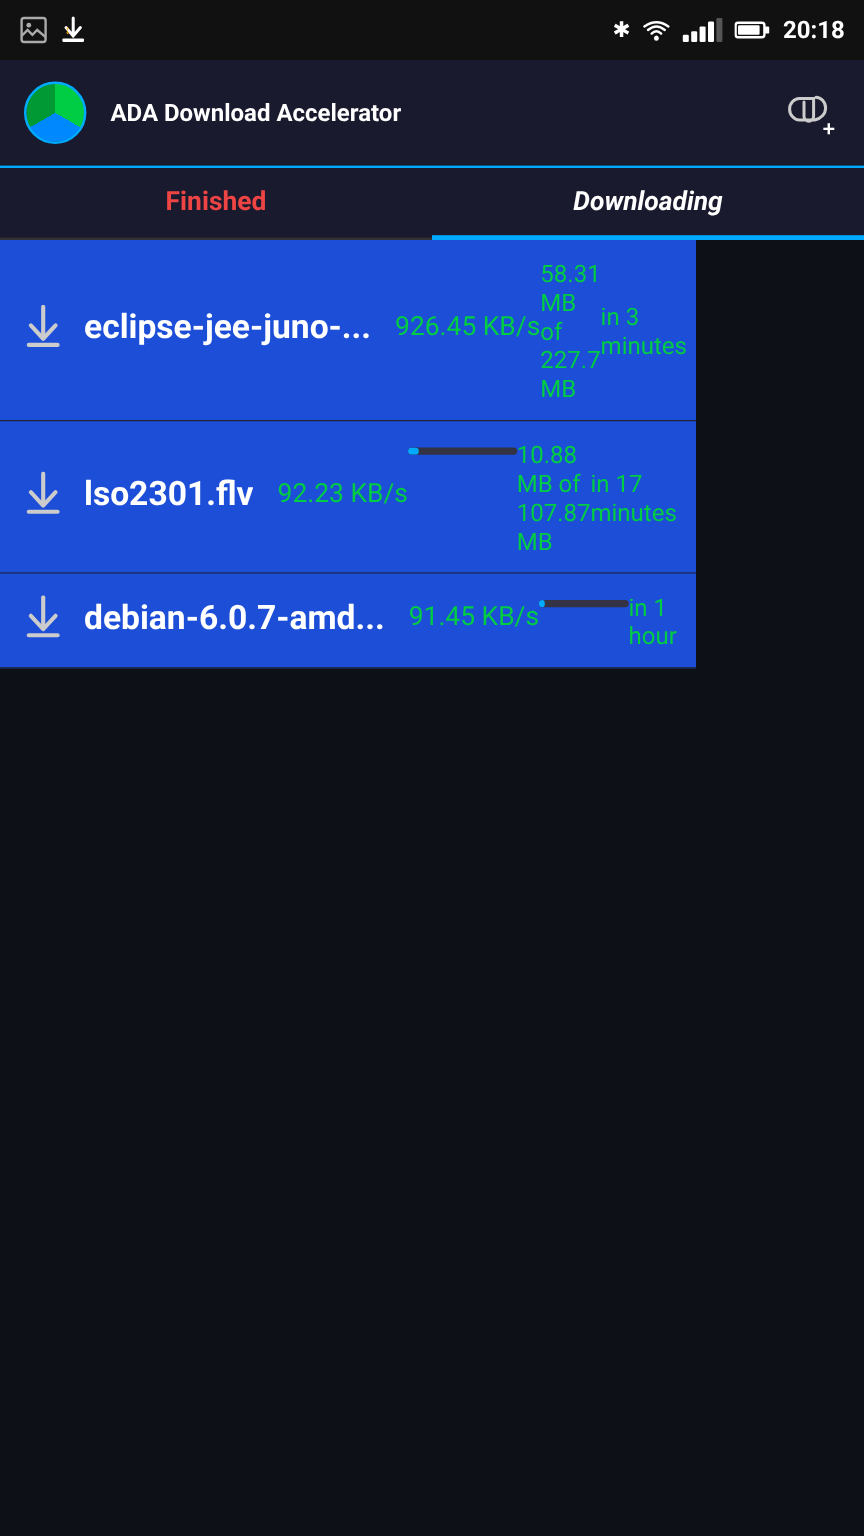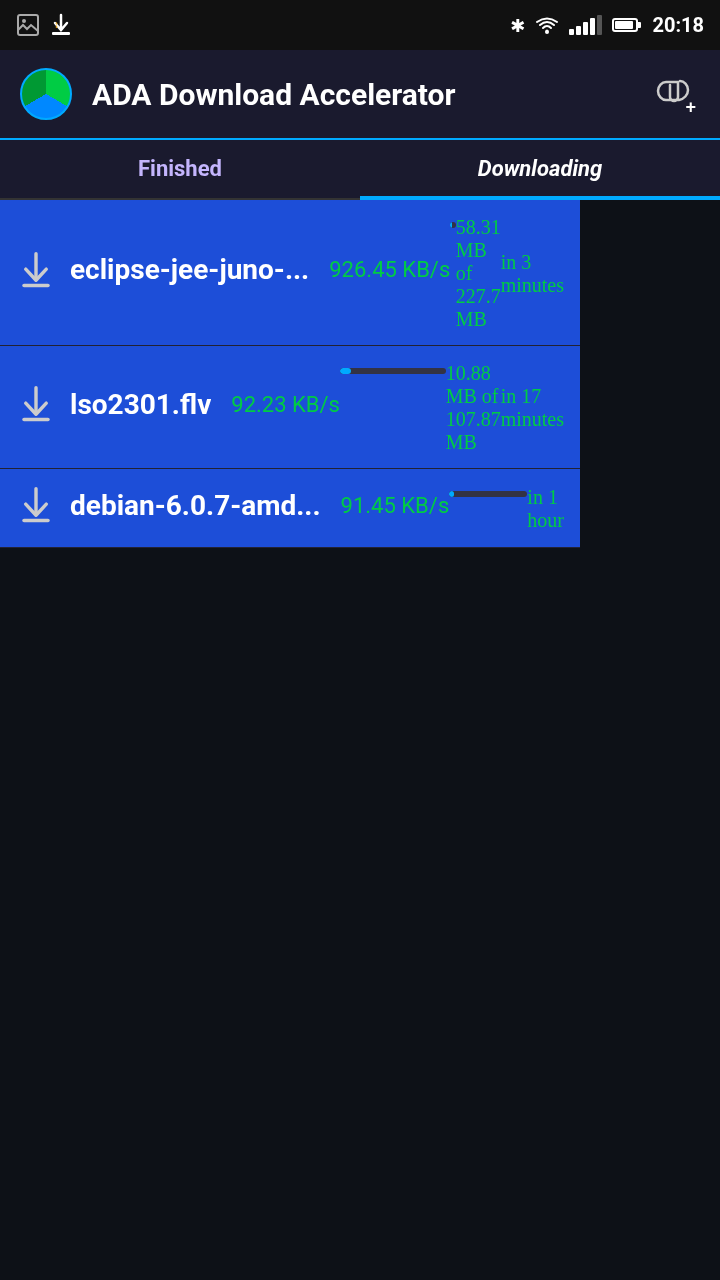--- a/index.html
+++ b/index.html
@@ -60,21 +60,21 @@
       width: 52px;
       height: 52px;
       border-radius: 50%;
       background: conic-gradient(#00cc44 0deg 120deg, #0088ff 120deg 240deg, #009933 240deg 360deg);
       margin-right: 20px;
       flex-shrink: 0;
       border: 2px solid #00aaff;
     }
 
     .app-title {
-      font-size: 30px;
+      font-size: 20px;
       font-weight: bold;
       color: #ffffff;
       flex: 1;
     }
 
     .add-button {
       display: flex;
       align-items: center;
       color: #cccccc;
       font-size: 28px;
@@ -93,21 +93,21 @@
       border-bottom: 2px solid #333;
     }
 
     .tab {
       flex: 1;
       display: flex;
       align-items: center;
       justify-content: center;
       font-size: 22px;
       font-weight: bold;
-      color: #c4b5fd;
+      color: #ef4444;
       cursor: pointer;
       position: relative;
       padding-bottom: 2px;
     }
 
     .tab.active {
       color: #ffffff;
       font-style: italic;
     }
 
@@ -188,21 +188,20 @@
     .progress-bar-fill {
       height: 100%;
       border-radius: 3px;
       background-color: #00aaff;
     }
 
     .download-item-footer {
       display: flex;
       justify-content: space-between;
       align-items: center;
-      font-family: Liberation Serif, serif;
     }
 
     .download-size {
       font-size: 20px;
       color: #00cc44;
     }
 
     .download-eta {
       font-size: 20px;
       color: #00cc44;

